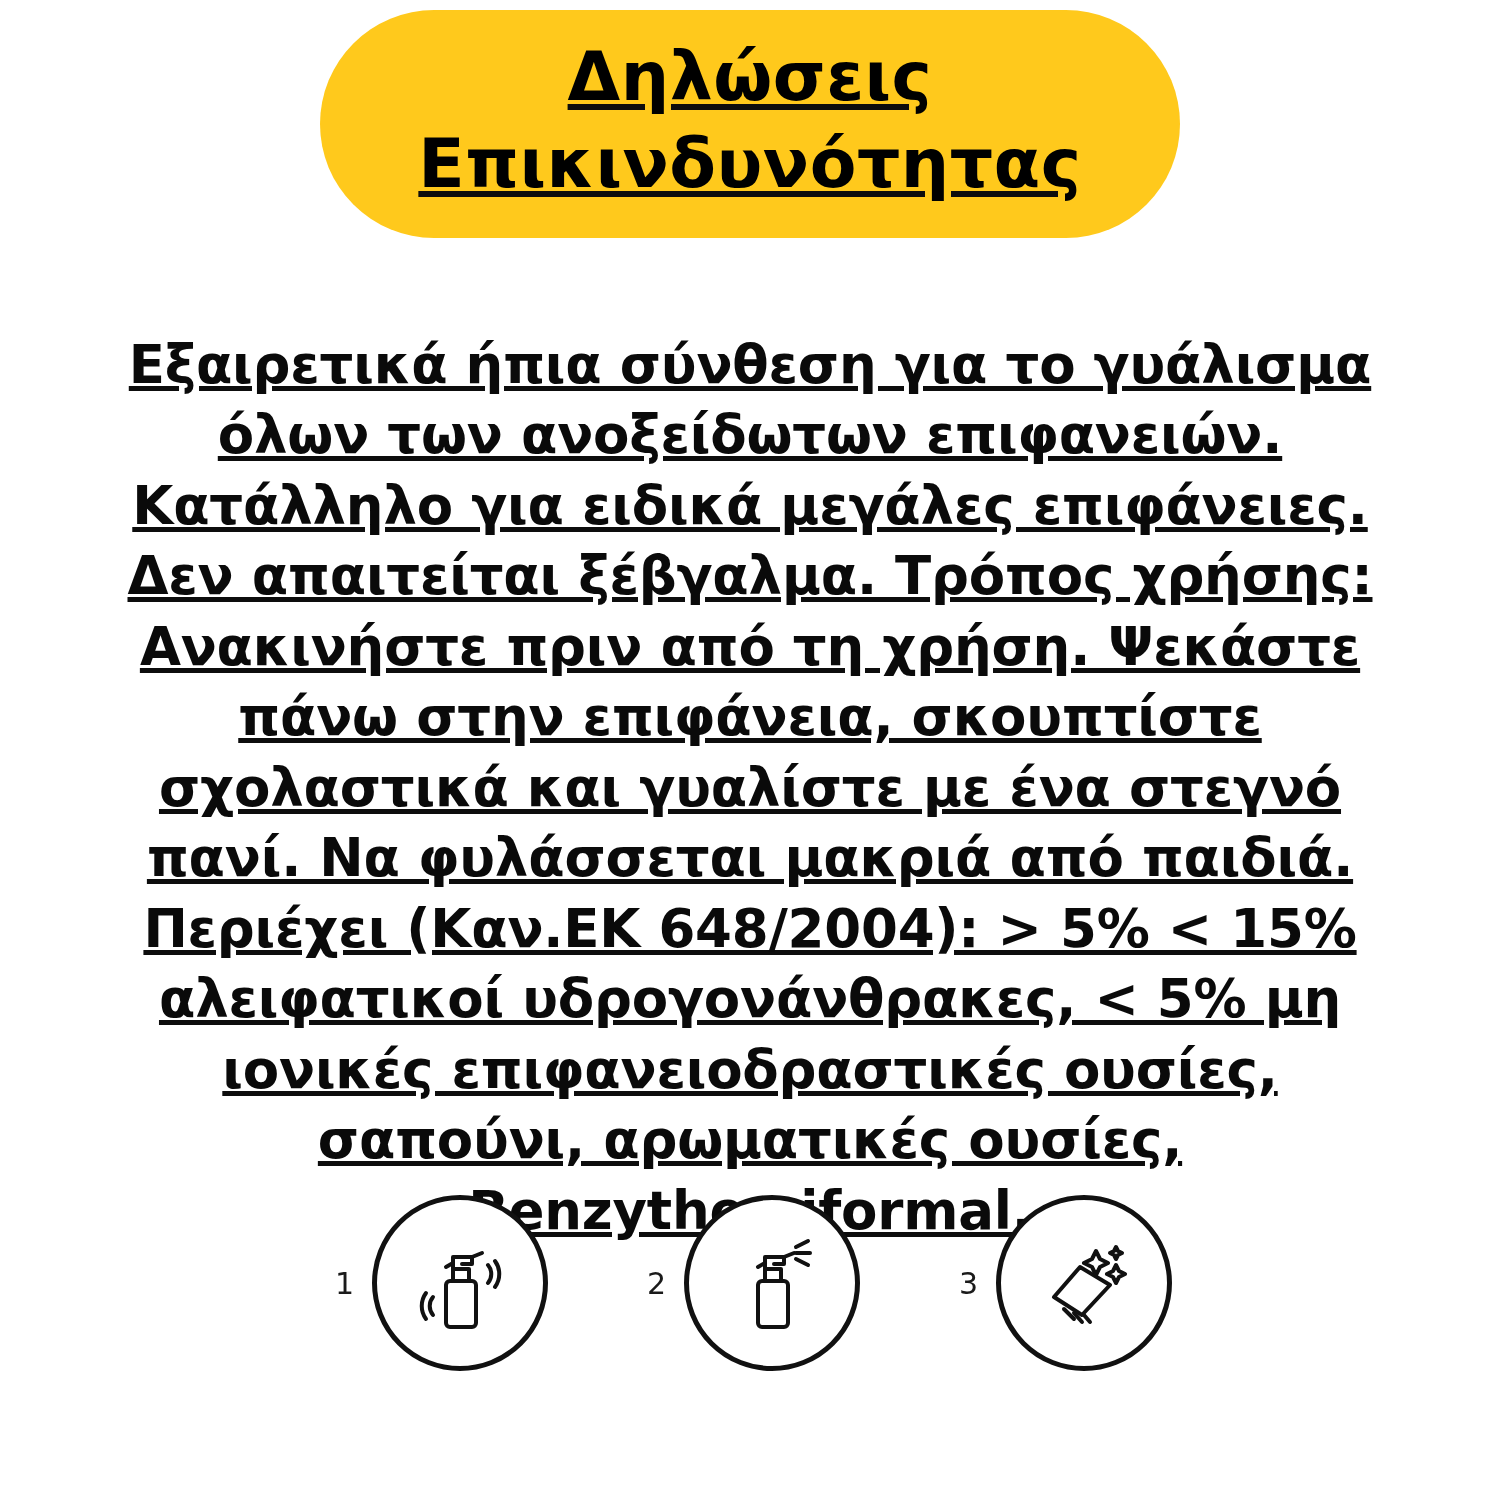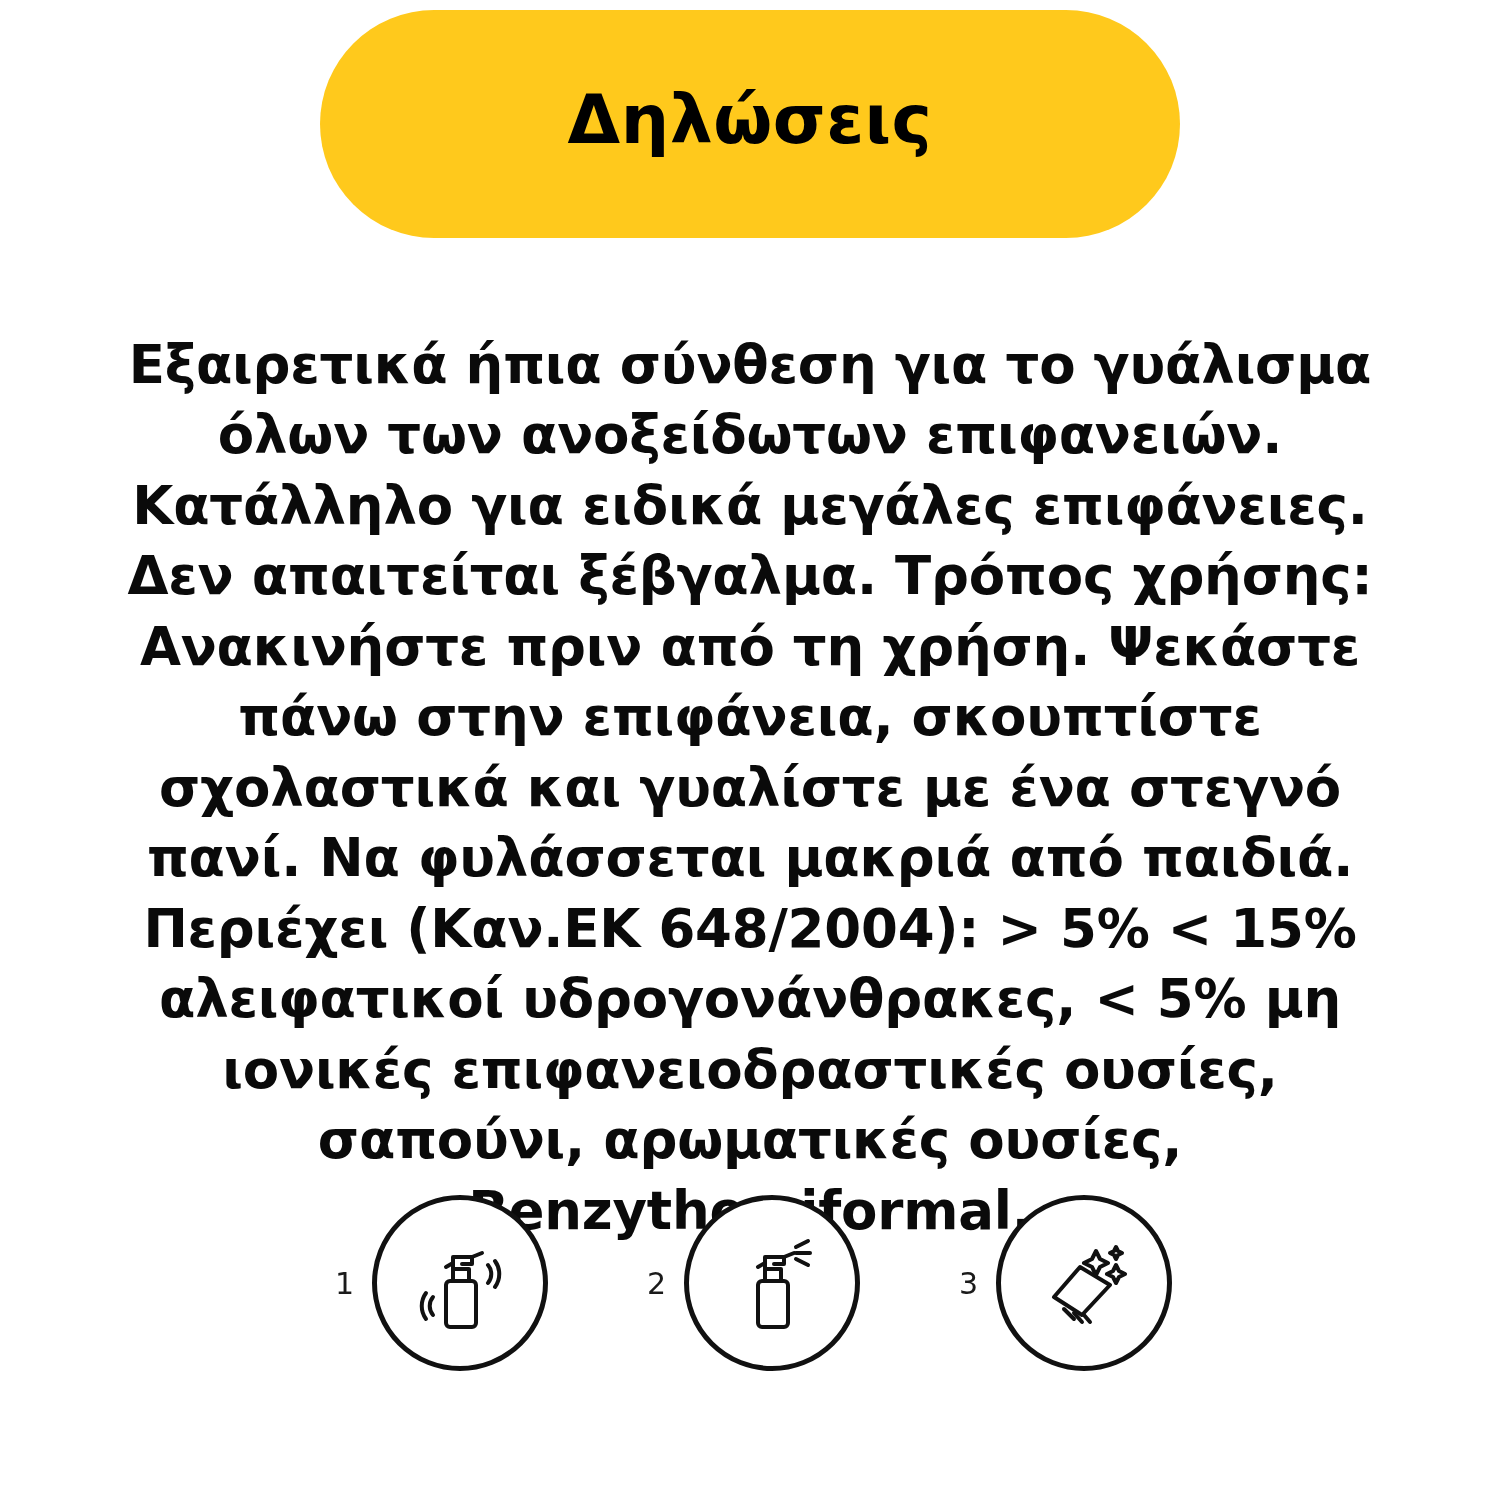--- a/index.html
+++ b/index.html
@@ -15,20 +15,21 @@
     overflow: hidden;
   }
   .page {
     position: relative;
     width: 1500px;
     height: 1500px;
     display: flex;
     flex-direction: column;
     align-items: center;
     box-sizing: border-box;
+    text-decoration: underline;
   }
 
   
   .title-badge {
     margin-top: 10px;
     width: 860px;
     min-height: 228px;
     background: #FFC91C;
     border-radius: 114px;
     display: flex;
@@ -98,20 +99,21 @@
   }
   .step-circle svg { display: block; }
 </style>
 </head>
 <body>
 
 <div class="page">
 
   <div class="title-badge">
     <div class="line">Δηλώσεις</div>
+    <div class="line">Επικινδυνότητας</div>
   </div>
 
   <div class="body-text">Εξαιρετικά ήπια σύνθεση για το γυάλισμα όλων των ανοξείδωτων επιφανειών. Κατάλληλο για ειδικά μεγάλες επιφάνειες. Δεν απαιτείται ξέβγαλμα. Τρόπος χρήσης: Ανακινήστε πριν από τη χρήση.  Ψεκάστε πάνω στην επιφάνεια, σκουπτίστε σχολαστικά και γυαλίστε με ένα στεγνό πανί. Να φυλάσσεται μακριά από παιδιά. Περιέχει (Καν.ΕΚ 648/2004): &gt; 5% &lt; 15% αλειφατικοί υδρογονάνθρακες, &lt; 5% μη ιονικές επιφανειοδραστικές ουσίες, σαπούνι, αρωματικές ουσίες, Benzythemiformal.</div>
 
   <div class="steps">
 
     <div class="step">
       <span class="step-num">1</span>
       <span class="step-circle">
         <svg width="120" height="120" viewBox="0 0 120 120" fill="none" stroke="#111" stroke-width="4" stroke-linecap="round" stroke-linejoin="round">

